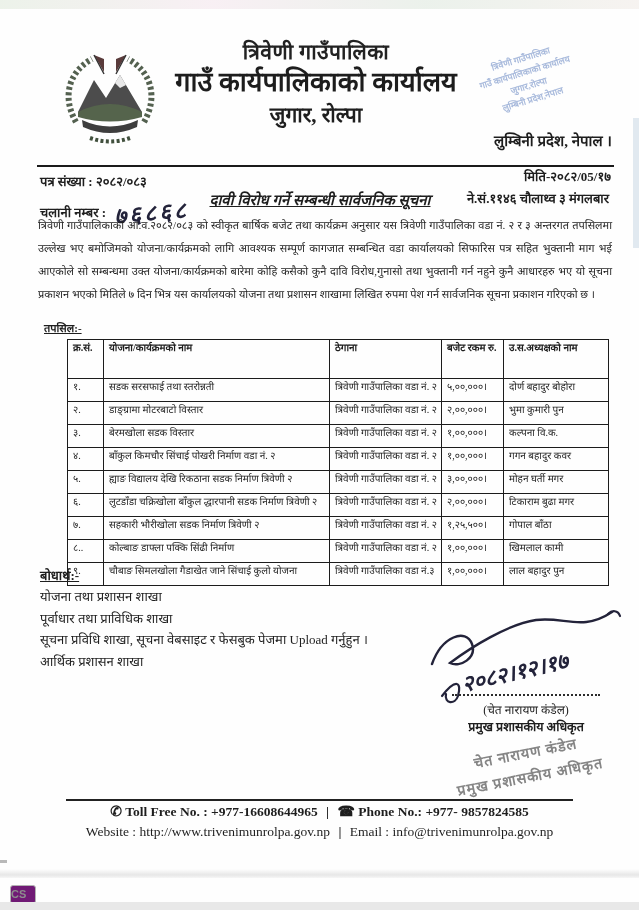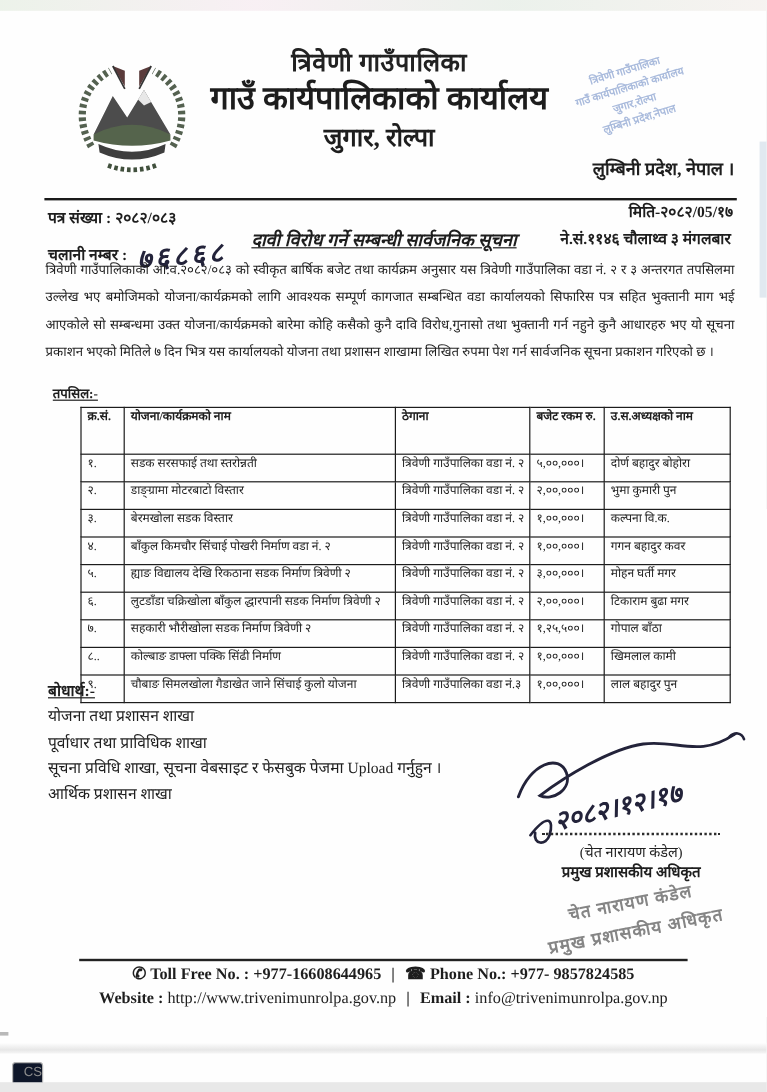--- a/index.html
+++ b/index.html
@@ -51,29 +51,29 @@
   .sig-dots{position:absolute;left:452px;top:694px;width:148px;border-bottom:2px dotted #2c2c2c;}
   .sig-name{position:absolute;left:428px;top:701px;width:196px;text-align:center;font-size:12px;}
   .sig-desig{position:absolute;left:428px;top:718px;width:196px;text-align:center;font-size:12.5px;font-weight:bold;}
   .ink-stamp{position:absolute;left:422px;top:742px;width:212px;text-align:center;transform:rotate(-11deg);
         color:#787878;font-weight:bold;font-size:14.5px;line-height:1.65;letter-spacing:1px;opacity:.9;}
   
   .hr-foot{position:absolute;left:66px;top:799px;width:507px;height:2px;background:#222;}
   .foot-line{position:absolute;left:0;right:0;text-align:center;font-size:13.5px;}
   .foot1{top:803px;font-weight:bold;}
   .foot2{top:824px;}
-  .foot2 .lbl{font-weight:bold;}
+  .foot2 .lbl{font-weight:normal;}
   .phone-glyph{font-size:14px;}
   .sep{padding:0 5px;font-weight:bold;}
   
   .bottom-shadow{position:absolute;left:0;right:0;top:869px;height:9px;
         background:linear-gradient(#fefefe,#e7e7e7 65%,#f6f6f6);}
   .cs-badge{position:absolute;left:10px;top:885px;width:24px;height:17px;border:1.5px solid #b3b3b3;
-        border-radius:3px;color:#8d8d8d;font-size:11px;font-weight:normal;text-align:right;line-height:17px;
-        font-family:"Liberation Sans","DejaVu Sans",sans-serif;background:#0f172a;}
+        border-radius:3px;color:#8d8d8d;font-size:11px;font-weight:bold;text-align:left;line-height:17px;
+        font-family:"Liberation Sans","DejaVu Sans",sans-serif;background:#701a75;}
   .cs-text{position:absolute;left:43px;top:936px;color:#9b9b9b;font-size:13px;
         font-family:"Liberation Sans","DejaVu Sans",sans-serif;}
 </style>
 </head>
 <body>
 
 <div class="page">
   <div class="tint-top"></div>
   <div class="tint-right"></div>
   <div class="edge-mark"></div>

